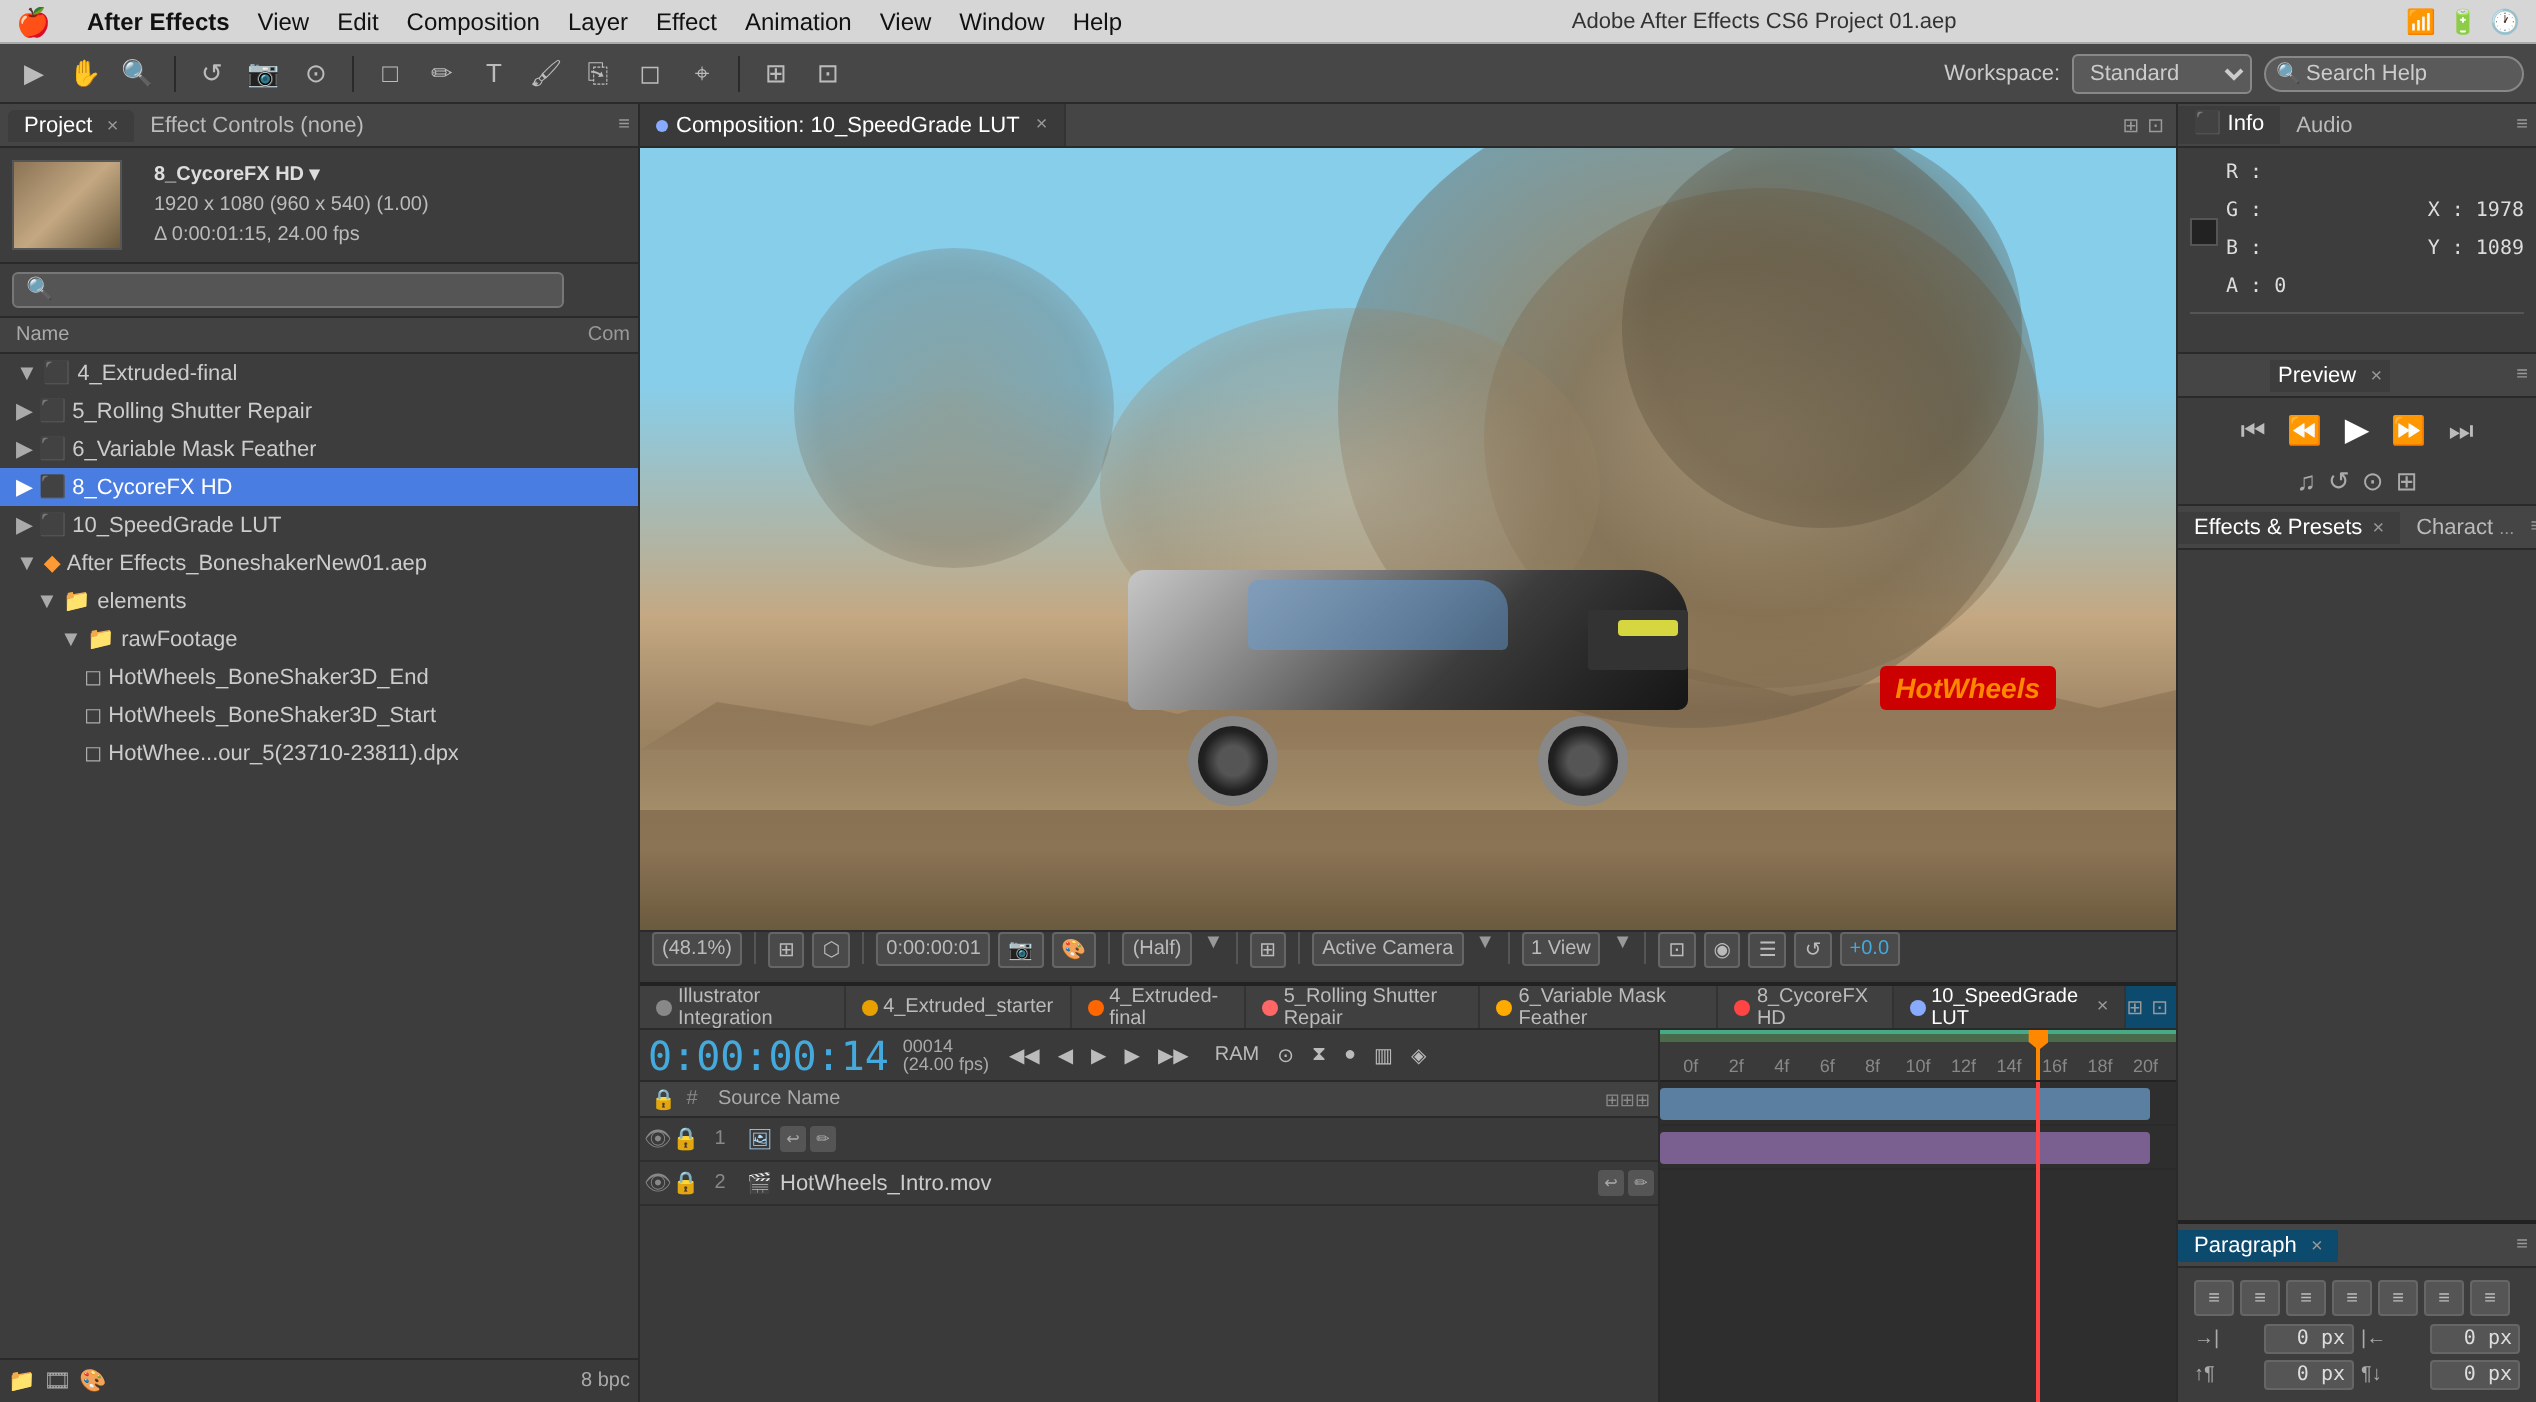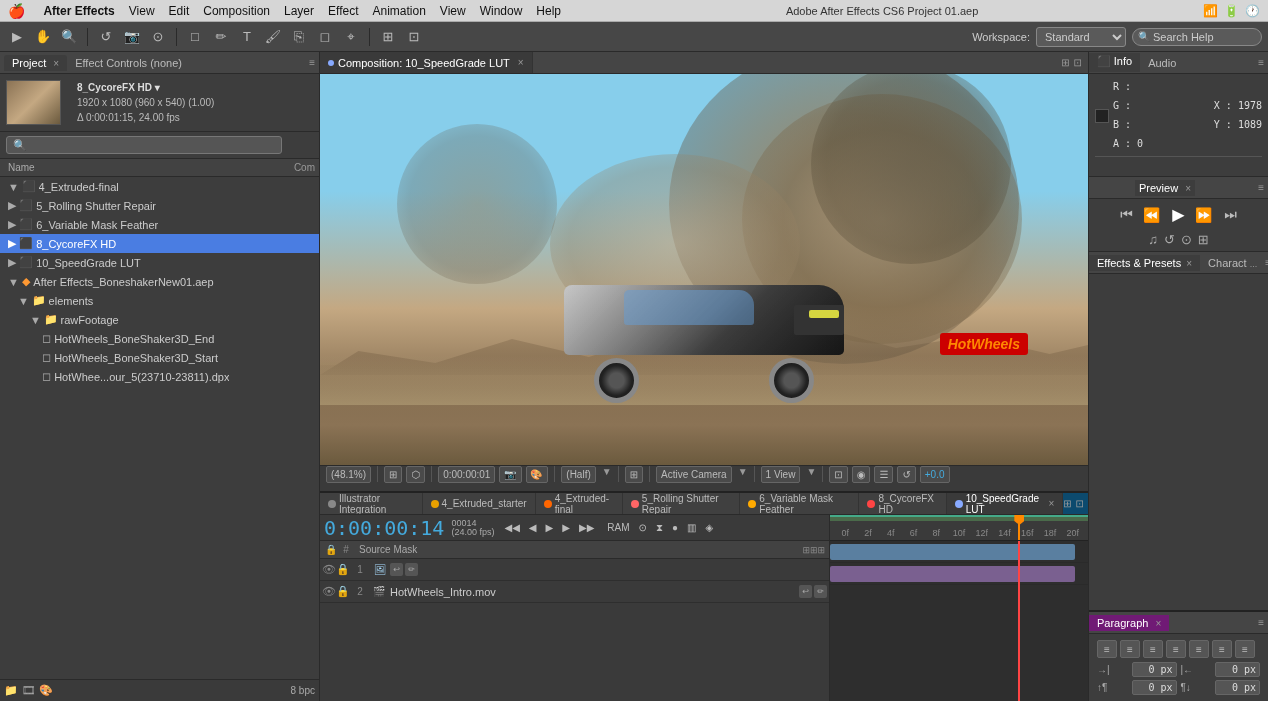--- a/index.html
+++ b/index.html
@@ -697,21 +697,21 @@
       height: 22px;
       background: #454545;
       border-bottom: 1px solid #2a2a2a;
     }
     .paragraph-tab {
       padding: 2px 8px;
       font-size: 11px;
       color: #bbb;
       cursor: pointer;
     }
-    .paragraph-tab.active { background: #701a75; color: #fff; }
+    .paragraph-tab.active { background: #0c4a6e; color: #fff; }
     .paragraph-content {
       padding: 6px 8px;
     }
     .paragraph-align-row {
       display: flex;
       align-items: center;
       gap: 3px;
       margin-bottom: 4px;
     }
     .para-btn {
@@ -1054,21 +1054,21 @@
             <span class="tl-ctrl-item">⊙</span>
             <span class="tl-ctrl-item">⧗</span>
             <span class="tl-ctrl-item">●</span>
             <span class="tl-ctrl-item">▥</span>
             <span class="tl-ctrl-item">◈</span>
           </div>
 
           <div class="tl-column-header">
             <span style="width:16px;text-align:center;font-size:10px;color:#888;">🔒</span>
             <span style="width:12px;text-align:center;font-size:10px;color:#888;margin-right:4px;">#</span>
-            <span class="tl-col-lbl">Source Mask</span>
+            <span class="tl-col-lbl">Source Name</span>
             <span style="margin-left:auto;display:flex;gap:3px;">
               <span style="font-size:9px;color:#888;">⊞⊞⊞</span>
             </span>
           </div>
 
           <div class="tl-layers">
 
             <div class="tl-layer">
               <span class="tl-layer-vis">👁</span>
               <span class="tl-layer-lock">🔒</span>

